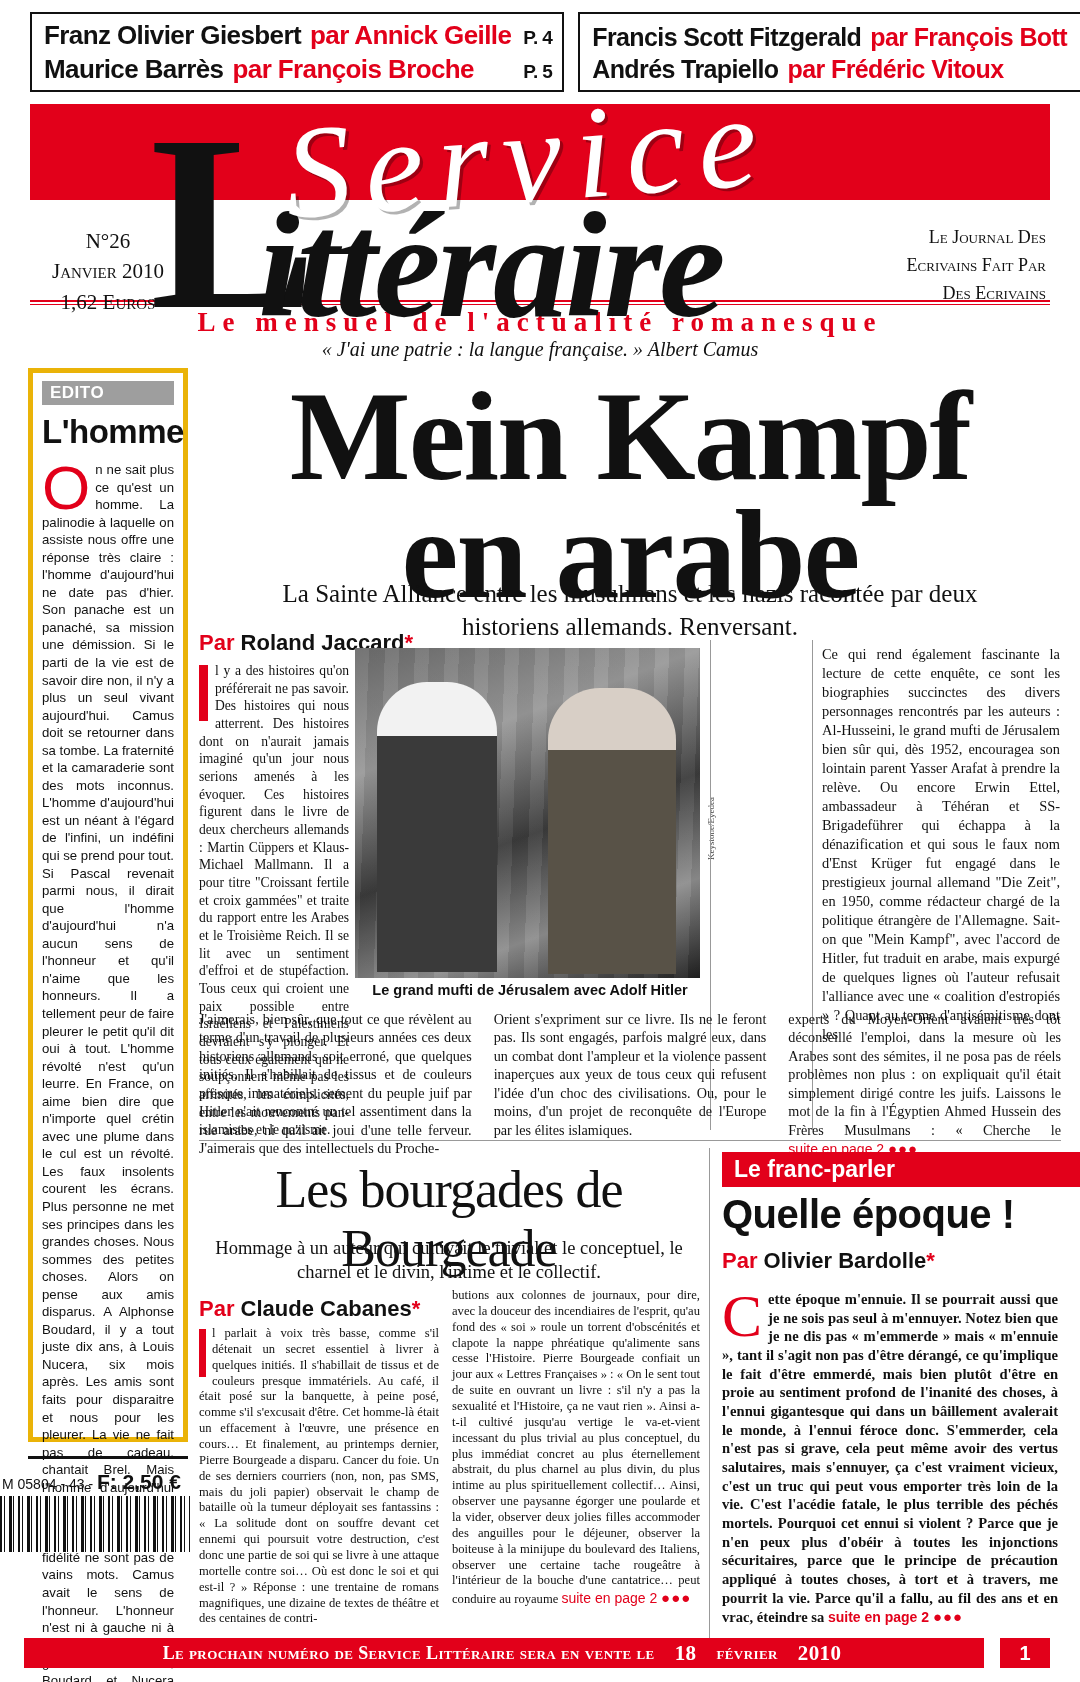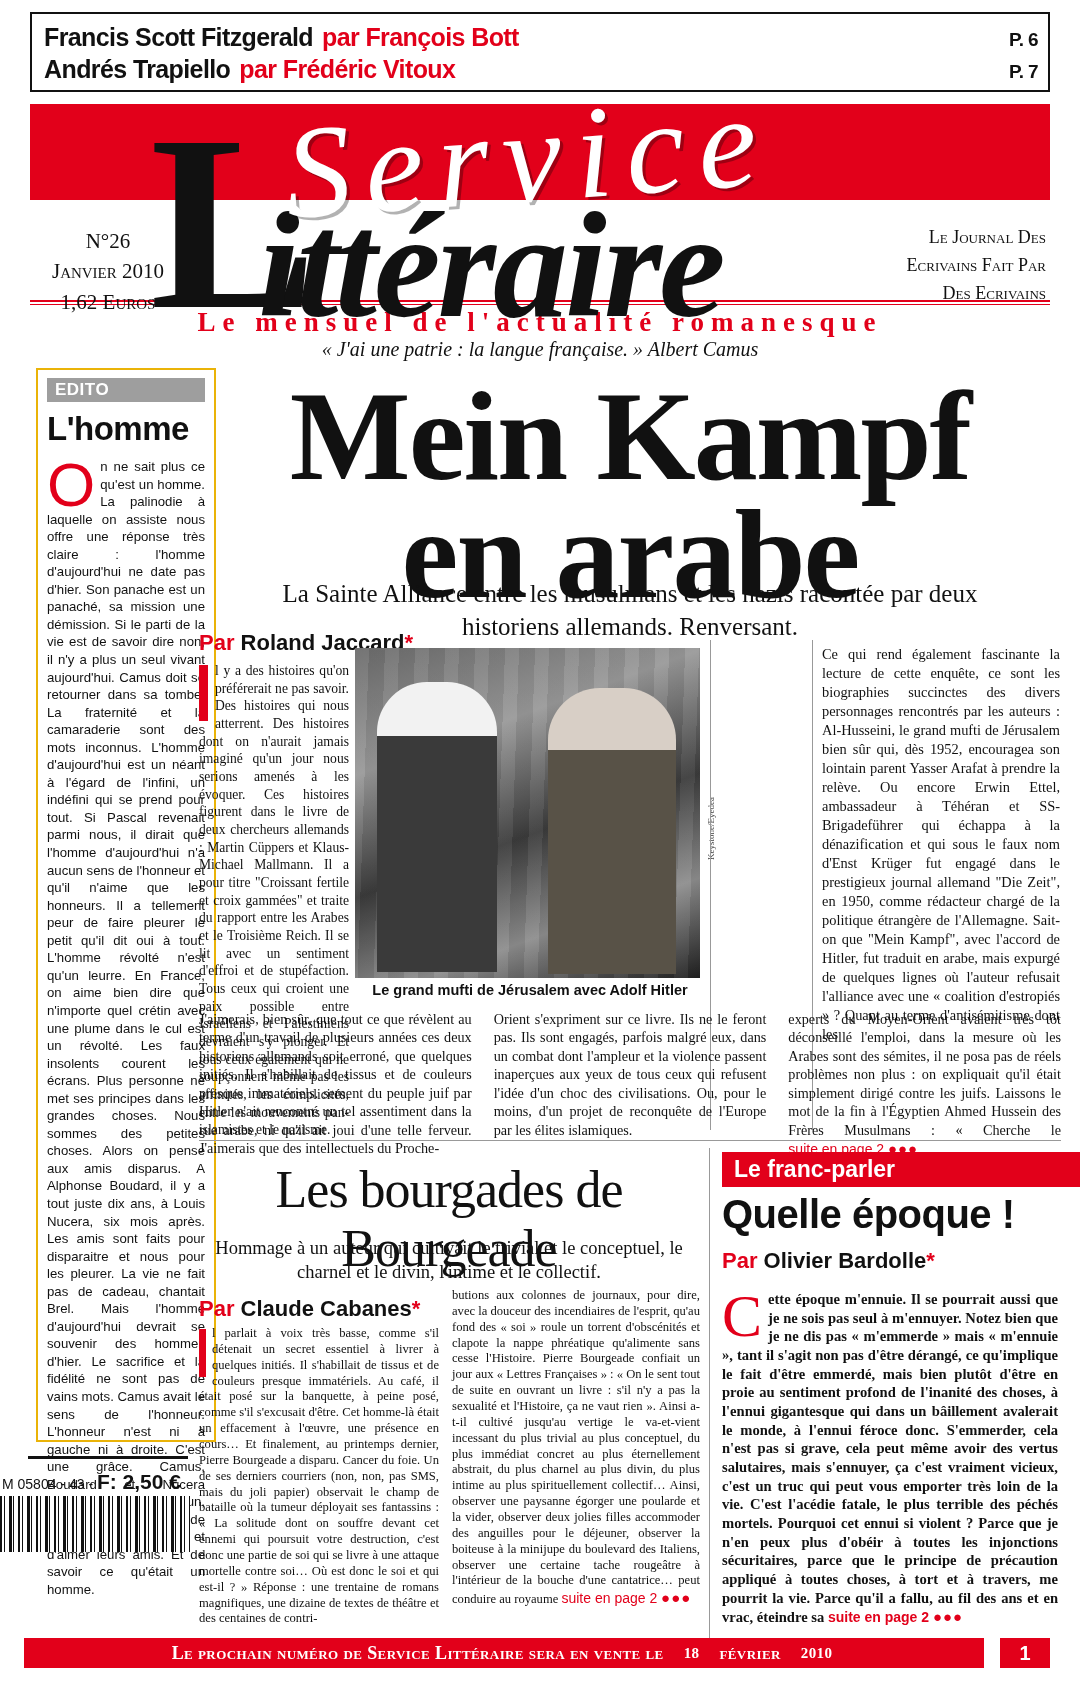--- a/index.html
+++ b/index.html
@@ -59,22 +59,22 @@
     position:absolute;left:30px;top:307px;width:1020px;text-align:center;
     font-family:"Liberation Serif",serif;font-weight:bold;color:#e2001a;
     font-size:27px;letter-spacing:7px;
   }
   .camus{
     position:absolute;left:30px;top:338px;width:1020px;text-align:center;
     font-family:"Liberation Serif",serif;font-style:italic;font-size:20px;color:#111;
   }
 
   
-  .edito{position:absolute;left:36px;top:368px;width:180px;height:1074px;
-    border:2px solid #eab308;box-sizing:border-box;padding:8px 9px;background:#fff;}
+  .edito{position:absolute;left:28px;top:368px;width:160px;height:1074px;
+    border:5px solid #eab308;box-sizing:border-box;padding:8px 9px;background:#fff;}
   .edito-tag{background:#9e9e9e;color:#fff;font-family:"Liberation Sans",sans-serif;
     font-weight:bold;font-size:17px;padding:2px 8px;letter-spacing:.5px;display:block;}
   .edito-title{font-family:"Liberation Sans",sans-serif;font-weight:bold;
     font-size:33px;margin:8px 0 10px 0;color:#111;letter-spacing:-.5px;}
   .edito-body{font-family:"Liberation Sans",sans-serif;font-size:13.2px;
     line-height:1.33;text-align:justify;color:#111;}
   .edito-body .dropcap{float:left;font-size:62px;line-height:.80;color:#e2001a;
     font-weight:normal;margin:2px 5px 0 0;font-family:"Liberation Sans",sans-serif;}
   .edito-rule{position:absolute;left:28px;top:1456px;width:160px;border-top:3px solid #111;}
   .barcode-wrap{position:absolute;left:0px;top:1470px;width:196px;}
@@ -161,28 +161,40 @@
     margin:3px 6px 0 0;font-weight:normal;}
 
   
   .footer-bar{position:absolute;left:24px;top:1638px;width:960px;height:30px;
     background:#e2001a;color:#fff;display:flex;align-items:center;justify-content:center;
     font-family:"Liberation Serif",serif;font-variant:small-caps;font-weight:bold;
     font-size:18px;letter-spacing:.4px;gap:16px;}
   .footer-page{position:absolute;left:1000px;top:1638px;width:50px;height:30px;
     background:#e2001a;color:#fff;display:flex;align-items:center;justify-content:center;
     font-family:"Liberation Sans",sans-serif;font-weight:bold;font-size:20px;}
-  .footer-bar .num{font-variant:normal;font-size:15px;margin:0 4px;}
+  .footer-bar .num{font-variant:normal;font-size:21px;margin:0 4px;}
 </style>
 </head>
 <body>
 
 <div class="page">
 
   <div class="teasers">
+    <div class="teaser-box">
+      <div class="teaser-line">
+        <span class="t-name">Franz Olivier Giesbert</span>
+        <span class="t-by">par Annick Geille</span>
+        <span class="t-page">P. 4</span>
+      </div>
+      <div class="teaser-line">
+        <span class="t-name">Maurice Barrès</span>
+        <span class="t-by">par François Broche</span>
+        <span class="t-page">P. 5</span>
+      </div>
+    </div>
     <div class="teaser-box right">
       <div class="teaser-line">
         <span class="t-name">Francis Scott Fitzgerald</span>
         <span class="t-by">par François Bott</span>
         <span class="t-page">P. 6</span>
       </div>
       <div class="teaser-line">
         <span class="t-name">Andrés Trapiello</span>
         <span class="t-by">par Frédéric Vitoux</span>
         <span class="t-page">P. 7</span>

